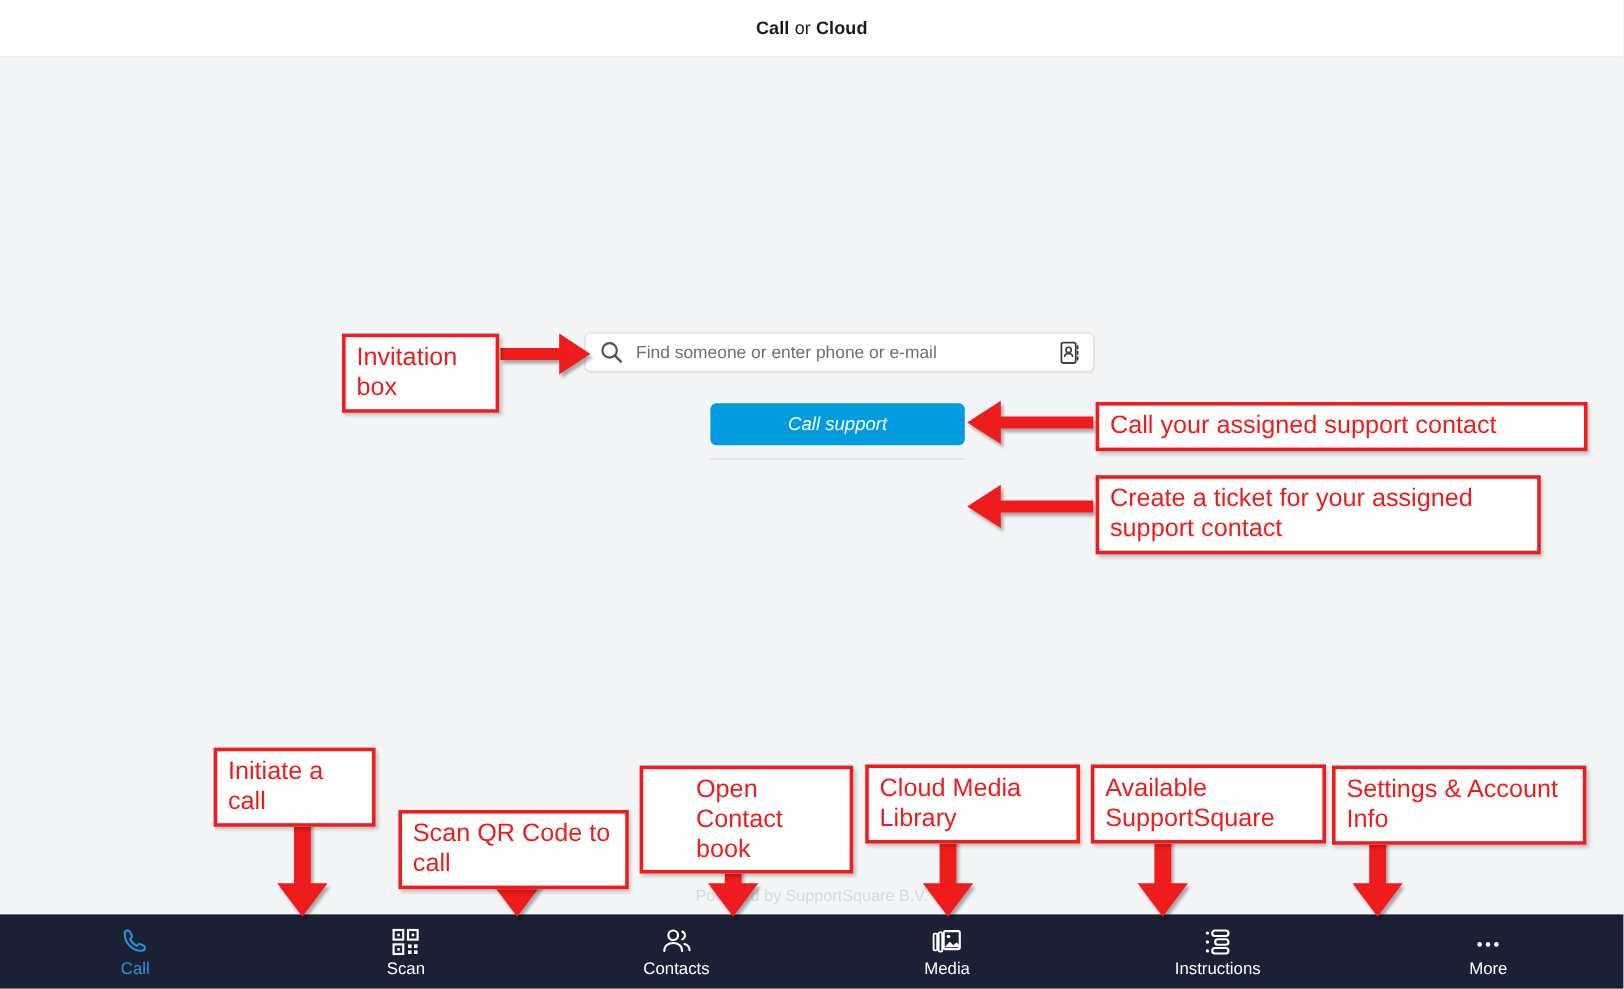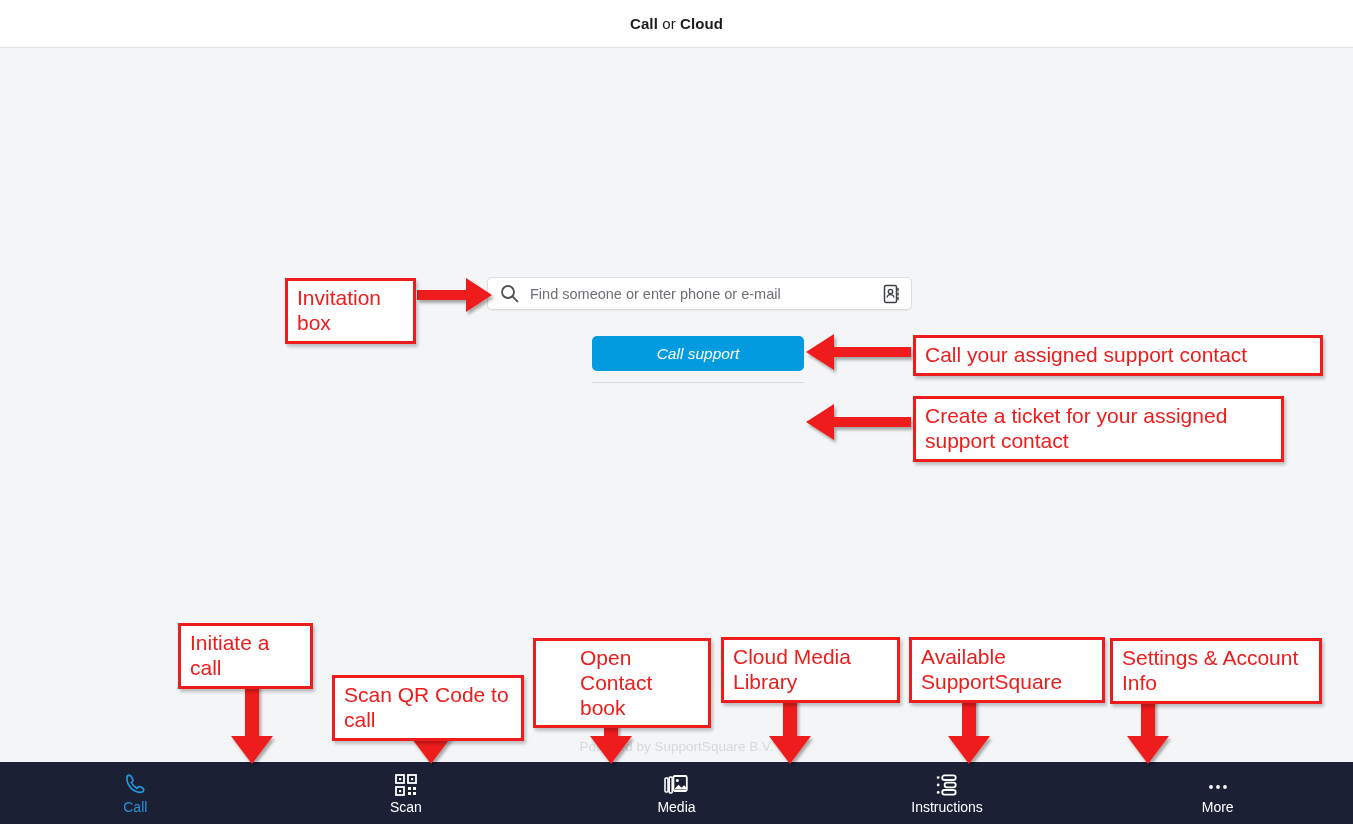--- a/index.html
+++ b/index.html
@@ -174,20 +174,31 @@
           <rect x="5" y="17" width="2.2" height="2.2" fill="currentColor"></rect>
           <rect x="14" y="14" width="3" height="3" fill="currentColor"></rect>
           <rect x="19" y="14" width="3" height="3" fill="currentColor"></rect>
           <rect x="14" y="19" width="3" height="3" fill="currentColor"></rect>
           <rect x="19" y="19" width="3" height="3" fill="currentColor"></rect>
         </svg>
       </span>
       <span class="nav-label">Scan</span>
     </div>
 
+    <div class="nav-item">
+      <span class="nav-icon">
+        <svg width="26" height="24" viewBox="0 0 26 24">
+          <circle cx="10" cy="6.4" r="4" fill="none" stroke="currentColor" stroke-width="1.8"></circle>
+          <path d="M2.6 19.4c0-4.2 3.3-6.6 7.4-6.6s7.4 2.4 7.4 6.6" fill="none" stroke="currentColor" stroke-width="1.8" stroke-linecap="round"></path>
+          <path d="M17.6 3.2a3.6 3.6 0 0 1 0 6.6" fill="none" stroke="currentColor" stroke-width="1.7" stroke-linecap="round"></path>
+          <path d="M19.4 13.6c2.5.7 4.2 2.6 4.2 5.3" fill="none" stroke="currentColor" stroke-width="1.7" stroke-linecap="round"></path>
+        </svg>
+      </span>
+      <span class="nav-label">Contacts</span>
+    </div>
 
     <div class="nav-item">
       <span class="nav-icon">
         <svg width="26" height="24" viewBox="0 0 26 24">
           <rect x="2" y="5" width="3" height="14" rx="1" fill="none" stroke="currentColor" stroke-width="1.6"></rect>
           <rect x="6.2" y="4" width="3" height="16" rx="1" fill="none" stroke="currentColor" stroke-width="1.6"></rect>
           <rect x="10.4" y="3" width="13.4" height="15" rx="1.4" fill="none" stroke="currentColor" stroke-width="1.8"></rect>
           <circle cx="14.4" cy="7.4" r="1.5" fill="currentColor"></circle>
           <path d="M11.2 16.4l4.3-4.6 3 3 2.6-2.6 2.4 2.6v1.6z" fill="currentColor"></path>
         </svg>

